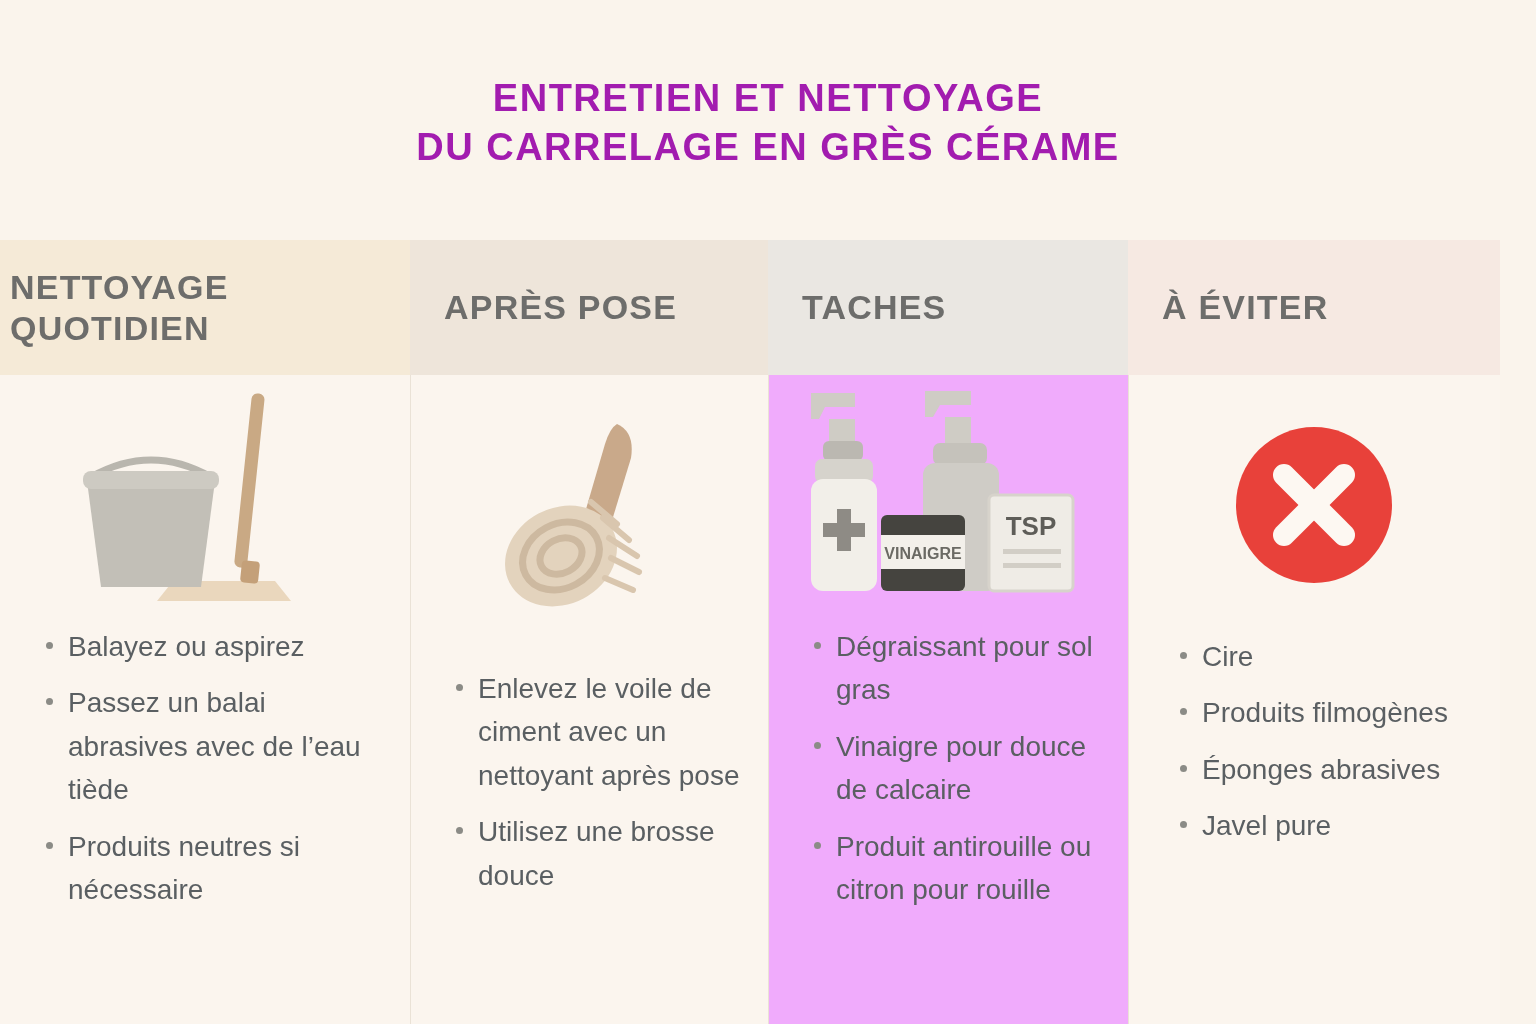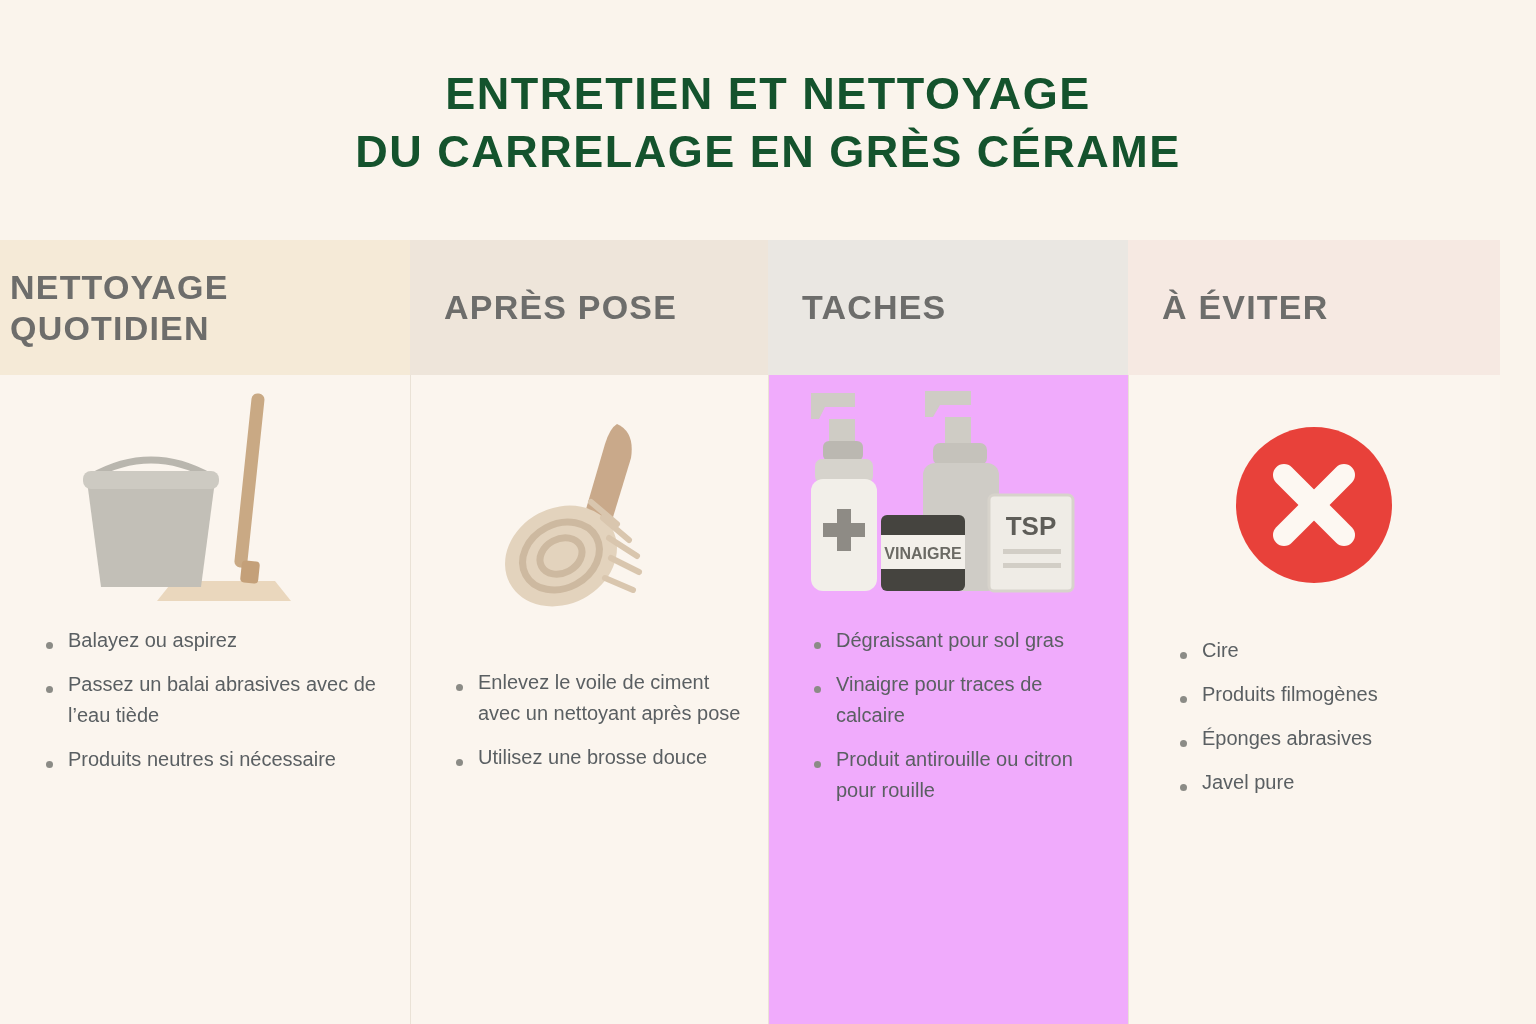--- a/index.html
+++ b/index.html
@@ -28,24 +28,24 @@
     height: 240px;
     display: flex;
     flex-direction: column;
     align-items: center;
     justify-content: center;
     background: #faf4ec;
     padding-top: 6px;
     box-sizing: border-box;
   }
   .title-line {
-    font-size: 45px;
+    font-size: 38px;
     font-weight: bold;
     letter-spacing: 1.5px;
-    color: #14532d;
+    color: #a21caf;
     line-height: 1.28;
     text-align: center;
     white-space: nowrap;
   }
 
   
   .columns {
     flex: 1;
     display: flex;
     align-items: stretch;
@@ -98,21 +98,21 @@
     display: flex;
     align-items: center;
     justify-content: center;
   }
   .col-4 .icon-area { height: 260px; }
 
   .bullets {
     list-style: none;
     margin: 0;
     padding: 0 20px 0 46px;
-    font-size: 20px;
+    font-size: 28px;
     line-height: 1.55;
     color: #5a5f62;
   }
   .col-4 .bullets { padding-left: 52px; padding-right: 10px; }
   .bullets li {
     position: relative;
     margin-bottom: 13px;
     padding-left: 22px;
   }
   .bullets li::before {
@@ -216,21 +216,21 @@
           <text x="130" y="176" font-family="Liberation Sans, sans-serif" font-size="16" font-weight="bold" fill="#6b6a64" text-anchor="middle">VINAIGRE</text>
 
           <rect x="196" y="112" width="84" height="96" rx="5" fill="#efece6" stroke="#d7d3cb" stroke-width="3"></rect>
           <text x="238" y="152" font-family="Liberation Sans, sans-serif" font-size="26" font-weight="bold" fill="#5e5d58" text-anchor="middle">TSP</text>
           <rect x="210" y="166" width="58" height="5" fill="#d2cec6"></rect>
           <rect x="210" y="180" width="58" height="5" fill="#d2cec6"></rect>
         </svg>
       </div>
       <ul class="bullets">
         <li>Dégraissant pour sol gras</li>
-        <li>Vinaigre pour traces de calcaire</li>
+        <li>Vinaigre pour douce de calcaire</li>
         <li>Produit antirouille ou citron pour rouille</li>
       </ul>
     </div>
 
     <div class="col col-4">
       <div class="col-header">
         <h2>À ÉVITER</h2>
       </div>
       <div class="icon-area">
         <svg width="180" height="180" viewBox="0 0 180 180" xmlns="http://www.w3.org/2000/svg">

